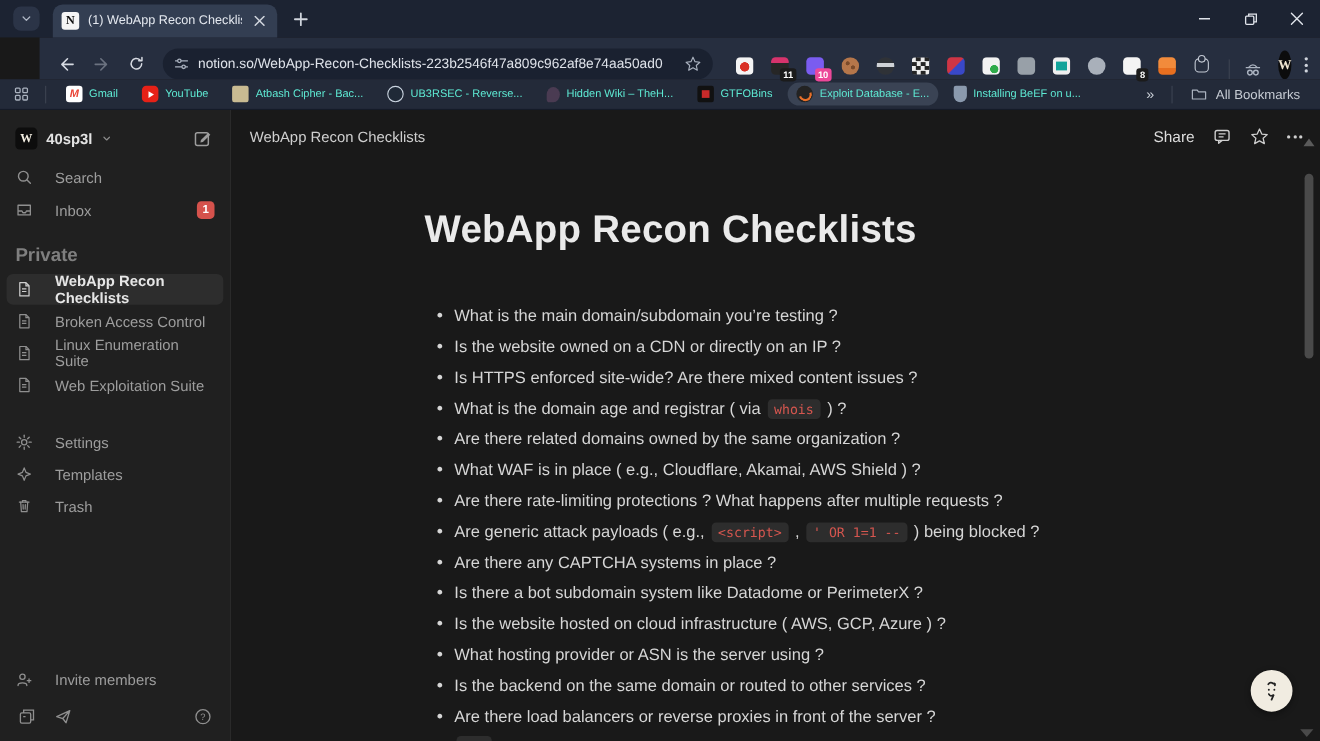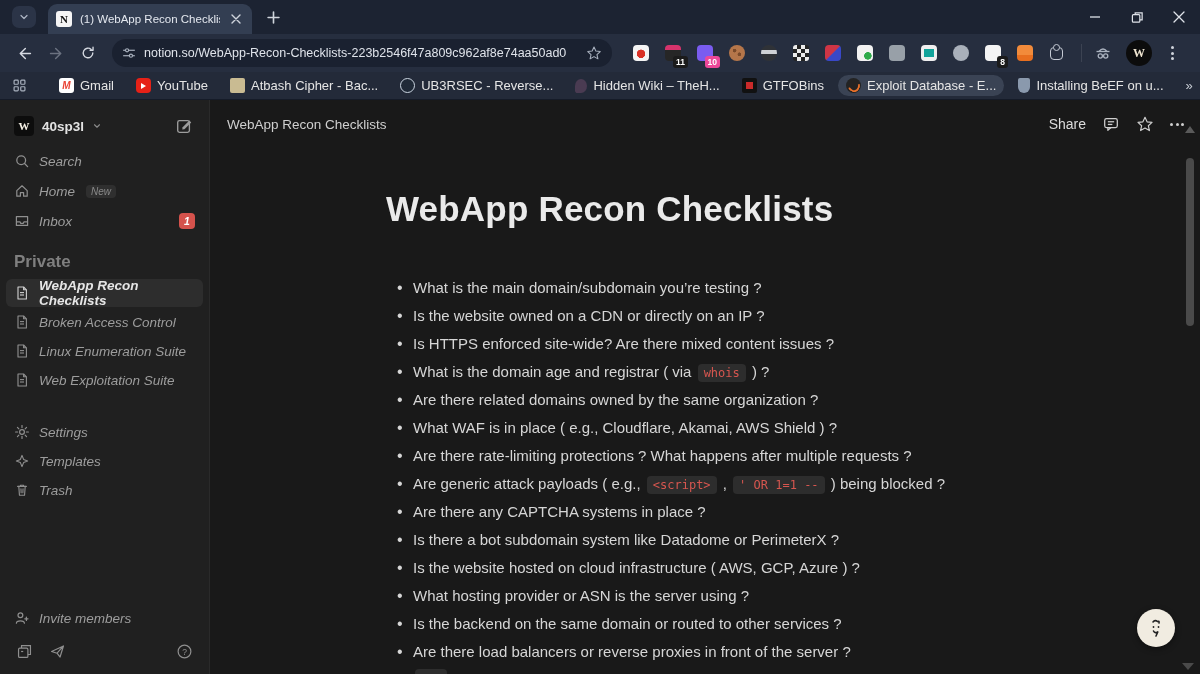--- a/index.html
+++ b/index.html
@@ -16,21 +16,21 @@
   .notion-favicon { width:16px; height:16px; background:#f5f5f5; border-radius:3px; flex:none;
     display:flex; align-items:center; justify-content:center; font-family:"Liberation Serif",serif;
     font-weight:bold; font-size:11px; color:#111; }
   .tab-title { flex:1; font-size:11.5px; color:#e4e8ef; white-space:nowrap; overflow:hidden; }
   .tab-close { width:16px; height:16px; display:flex; align-items:center; justify-content:center; color:#cfd4dc; flex:none; }
   .newtab-btn { width:26px; height:26px; margin:0 0 4px 8px; display:flex; align-items:center; justify-content:center; color:#cfd4dc; }
   .win-controls { position:absolute; right:0; top:0; height:34px; display:flex; align-items:center; }
   .win-btn { width:42px; height:34px; display:flex; align-items:center; justify-content:center; color:#dfe3ea; }
 
   
-  .toolbar { height:38px; background:#262e3f; display:flex; align-items:center; padding:0 10px; gap:4px; flex:none; }
+  .toolbar { height:38px; background:#262e3f; display:flex; align-items:flex-end; padding:0 10px; gap:4px; flex:none;margin-left:36px; }
   .nav-btn { width:28px; height:28px; display:flex; align-items:center; justify-content:center; color:#d6dae2; flex:none; }
   .nav-btn.disabled { color:#6b7280; }
   .addressbar { width:500px; height:28px; margin-left:6px; background:#1a2130; border-radius:14px;
     display:flex; align-items:center; padding:0 10px; gap:8px; flex:none; }
   .url-text { flex:1; font-size:12.5px; color:#dfe3ea; white-space:nowrap; overflow:hidden; }
   .tune-icon, .star-icon { color:#aab2bf; display:flex; flex:none; }
   .ext-row { display:flex; align-items:center; margin-left:12px; gap:7px; }
   .ext { width:25px; height:25px; position:relative; display:flex; align-items:center; justify-content:center; }
   .ext .ic { width:16px; height:16px; border-radius:4px; position:relative; }
   .ext .ic[data-icon="downloader"] { background:radial-gradient(circle at 50% 55%, #d93025 0 4px, transparent 4.5px) #f4f4f4; }
@@ -62,21 +62,21 @@
   .kebab { width:20px; height:26px; display:flex; flex-direction:column; align-items:center; justify-content:center; gap:2.5px; margin-left:6px; }
   .kebab i { width:3px; height:3px; border-radius:50%; background:#cfd4dc; }
 
   
   .bookmarksbar { height:28px; background:#232a39; display:flex; align-items:center; padding:0 12px; gap:4px; flex:none;
     border-bottom:1px solid #151b28; }
   .apps-grid { color:#aab2bf; display:flex; margin-right:4px; }
   .bm-divider { width:1px; height:16px; background:#3c4352; margin:0 6px; }
   .bm { display:flex; align-items:center; gap:6px; padding:3px 8px; border-radius:12px; }
   .bm.highlighted { background:#3a4354; }
-  .bm-label { font-size:13px; color:#e5e5e5; white-space:nowrap; }
+  .bm-label { font-size:10px; color:#5eead4; white-space:nowrap; }
   .bm-ic { width:15px; height:15px; border-radius:3px; display:flex; align-items:center; justify-content:center; position:relative; flex:none; }
   .bm-ic[data-icon="gmail"] { background:#fff; }
   .bm-ic[data-icon="gmail"]::after { content:"M"; color:#ea4335; font-weight:bold; font-size:10px; }
   .bm-ic[data-icon="youtube"] { background:#e62117; border-radius:4px; }
   .bm-ic[data-icon="youtube"]::after { content:""; border-left:5px solid #fff; border-top:3.5px solid transparent; border-bottom:3.5px solid transparent; margin-left:1px; }
   .bm-ic[data-icon="atbash"] { background:#c9bb92; border-radius:2px; }
   .bm-ic[data-icon="ub3rsec"] { background:#1f2937; border-radius:50%; border:1px solid #cbd5e1; }
   .bm-ic[data-icon="hiddenwiki"] { background:#4a3b52; border-radius:50% 50% 50% 20%; width:12px; height:14px; }
   .bm-ic[data-icon="gtfobins"] { background:#111; border-radius:2px; }
   .bm-ic[data-icon="gtfobins"]::after { content:""; width:7px; height:7px; background:#c92a2a; }
@@ -94,22 +94,22 @@
   .sidebar { width:210px; background:#202020; border-right:1px solid #2a2a2a; display:flex; flex-direction:column;
     padding:10px 0 10px 0; flex:none; }
   .ws-row { display:flex; align-items:center; gap:8px; padding:6px 12px 10px 14px; }
   .ws-avatar { width:20px; height:20px; border-radius:4px; background:#0d0d0d; color:#f5f0e4;
     font-family:"Liberation Serif",serif; font-weight:bold; font-size:11px;
     display:flex; align-items:center; justify-content:center; flex:none; }
   .ws-name { font-size:13.5px; font-weight:bold; color:#e3e3e3; }
   .ws-chevron { color:#8a8a8a; display:flex; }
   .ws-spacer { flex:1; }
   .compose-btn { color:#9d9d9d; display:flex; padding-right:4px; }
-  .side-item { display:flex; align-items:center; gap:9px; height:28px; margin:1px 6px; padding:0 8px; border-radius:6px;
-    color:#9d9d9d; font-size:13.5px;font-style:italic; }
+  .side-item { display:flex; align-items:center; gap:20px; height:28px; margin:1px 6px; padding:0 8px; border-radius:6px;
+    color:#9d9d9d; font-size:13.5px; }
   .side-item .s-ic { display:flex; color:#8f8f8f; flex:none; }
   .side-item.active { background:#2d2d2d; color:#e6e6e6; font-weight:bold; }
   .side-item.active .s-ic { color:#cfcfcf; }
   .badge-new { margin-left:2px; background:#2f2f2f; color:#8a8a8a; font-size:10px; padding:1px 5px; border-radius:4px; }
   .badge-red { margin-left:auto; background:#d5524c; color:#fff; font-size:10.5px; font-weight:bold;
     min-width:16px; height:16px; border-radius:4px; display:flex; align-items:center; justify-content:center; }
   .section-label { font-size:17px; font-weight:bold; color:#7f7f7f; padding:16px 14px 6px 14px; }
   .tools-block { margin-top:22px; }
   .sidebar-bottom { margin-top:auto; }
   .bottom-icons { display:flex; align-items:center; gap:16px; padding:10px 16px 4px 16px; color:#8f8f8f; }
@@ -403,29 +403,20 @@
           <svg width="16" height="16" viewBox="0 0 20 20">
               <circle cx="9" cy="9" r="5.5" fill="none" stroke="currentColor" stroke-width="1.6"></circle>
               <line x1="13.2" y1="13.2" x2="17" y2="17" stroke="currentColor" stroke-width="1.6" stroke-linecap="round"></line>
             </svg>
         </span>
         <span>Search</span>
       </div>
       <div class="side-item">
         <span class="s-ic">
           <svg width="16" height="16" viewBox="0 0 20 20">
-              <path d="M3.5 9.5 L10 3.5 L16.5 9.5 V16.5 H12 V12 H8 V16.5 H3.5 Z" fill="none" stroke="currentColor" stroke-width="1.5" stroke-linejoin="round"></path>
-            </svg>
-        </span>
-        <span>Home</span>
-        <span class="badge-new">New</span>
-      </div>
-      <div class="side-item">
-        <span class="s-ic">
-          <svg width="16" height="16" viewBox="0 0 20 20">
               <path d="M3 4.5 H17 V15.5 H3 Z" fill="none" stroke="currentColor" stroke-width="1.5" stroke-linejoin="round"></path>
               <path d="M3 11 H7.5 L8.5 13 H11.5 L12.5 11 H17" fill="none" stroke="currentColor" stroke-width="1.5" stroke-linejoin="round"></path>
             </svg>
         </span>
         <span>Inbox</span>
         <span class="badge-red">1</span>
       </div>
 
       <div class="section-label">Private</div>
 

